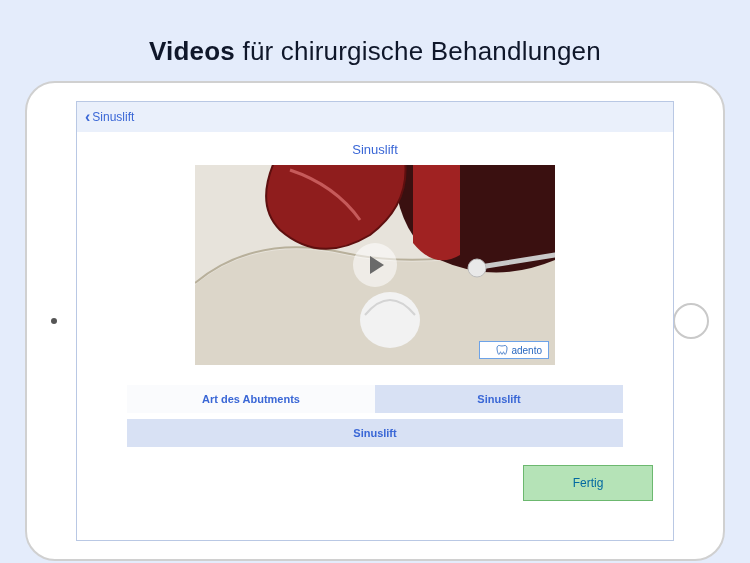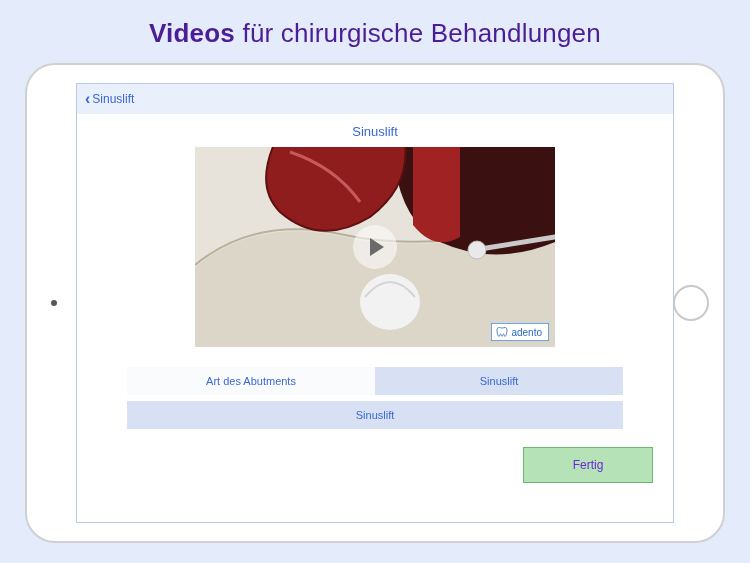--- a/index.html
+++ b/index.html
@@ -8,22 +8,23 @@
       height: 563px;
       background: #e4ecfb;
       font-family: -apple-system, "Helvetica Neue", Arial, sans-serif;
       overflow: hidden;
     }
     .hero-title {
       text-align: center;
       padding: 18px 0 14px;
       font-size: 26px;
       font-weight: 300;
-      color: #4c1d95;
+      color: #0f172a;
       letter-spacing: 0.2px;
+      margin-top: 18px;
     }
     .hero-title strong { font-weight: 600; }
 
     .tablet-frame {
       width: 700px;
       height: 480px;
       background: #ffffff;
       border: 2px solid #d0d0d0;
       border-radius: 30px;
       margin: 0 auto;
@@ -112,52 +113,53 @@
       border-top: 9px solid transparent;
       border-bottom: 9px solid transparent;
       margin-left: 3px;
     }
     .brand {
       position: absolute;
       right: 6px;
       bottom: 6px;
       background: #fff;
       border: 1px solid #6da3e8;
-      padding: 2px 6px 2px 4px;
+      padding: 2px 6px 2px 16px;
       font-size: 10px;
       color: #2a69c0;
       display: inline-flex;
       align-items: center;
       gap: 3px;
     }
     .tooth { display:inline-block; }
     .tooth svg { width:12px; height:12px; display:block; }
 
     .tabs-area { padding: 20px 50px 0; }
     .tab-row { display:flex; gap:0; justify-content:center; margin-bottom:6px; }
     .tab {
       flex: 1;
       text-align: center;
       font-size: 11px;
       padding: 8px 0;
       color: #3a67d6;
       background: #fafbfd;
+      font-weight: bold;
     }
     .tab.active { background: #d8e1f4; }
     .tab-row.single .tab { max-width: 100%; }
 
     .done-row { display:flex; justify-content:flex-end; padding: 12px 20px 0 0; }
     .done-btn {
       width: 130px;
       padding: 10px 0;
       text-align: center;
       font-size: 12px;
       background: #b5e3b7;
       border: 1px solid #6cb86f;
-      color: #6d28d9;
+      color: #0369a1;
       cursor: pointer;
     }
   </style>
 </head>
 <body>
 
 <div class="hero-title">
   <strong>Videos</strong><span> für chirurgische Behandlungen</span>
 </div>
 

